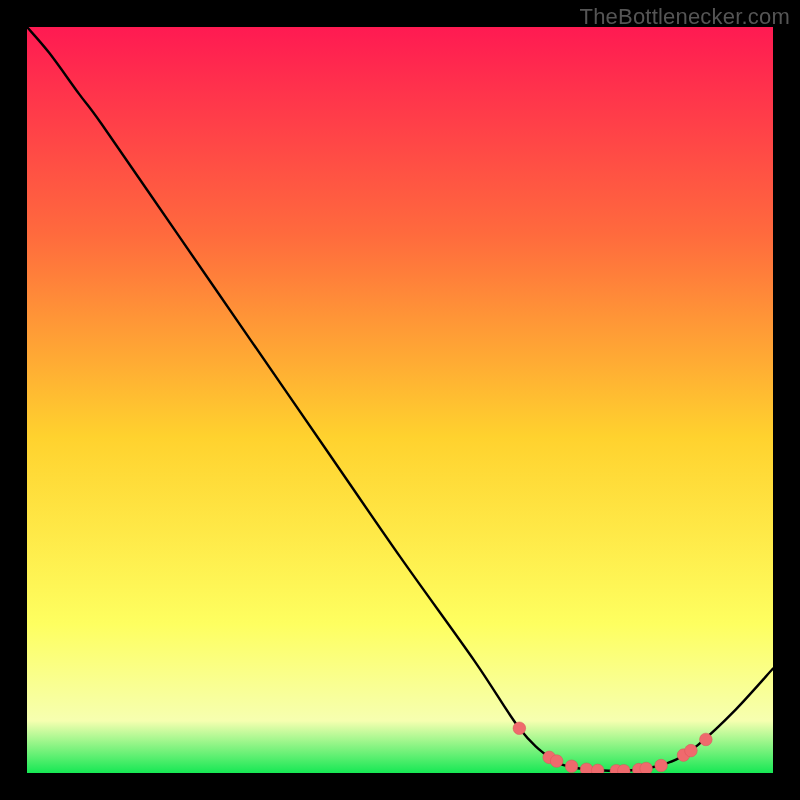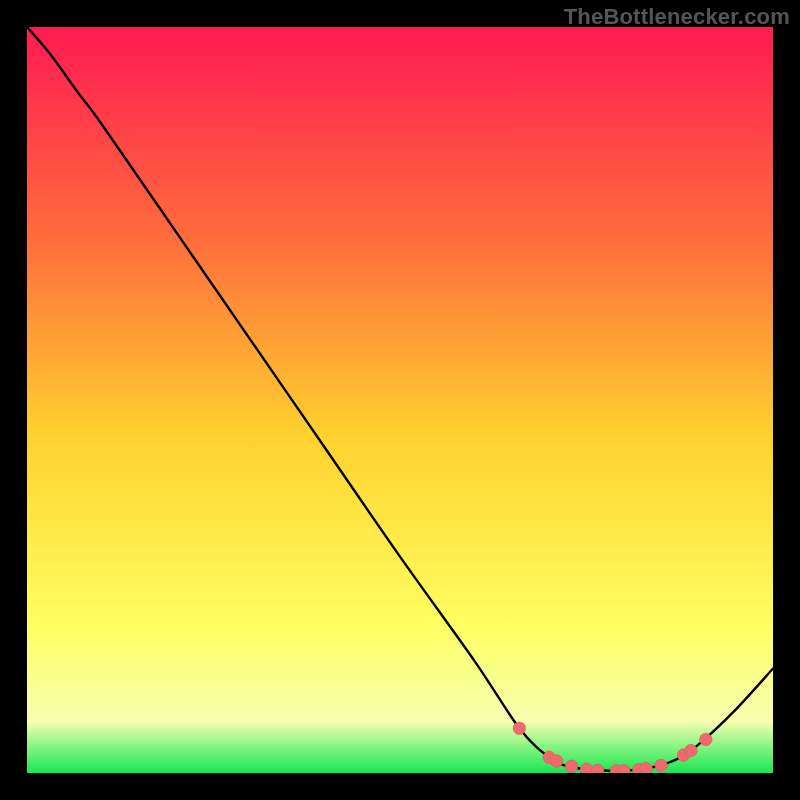--- a/index.html
+++ b/index.html
@@ -16,21 +16,21 @@
     width: 800px;
     height: 800px;
     background: #000;
   }
   .watermark {
     position: absolute;
     top: 4px;
     right: 10px;
     color: #555;
     font-size: 22px;
-    font-weight: 700;
+    font-weight: 400;
     letter-spacing: 0.2px;
     z-index: 10;
     margin-left: 48px;
   }
   .plot {
     position: absolute;
     left: 27px;
     top: 27px;
     width: 746px;
     height: 746px;

